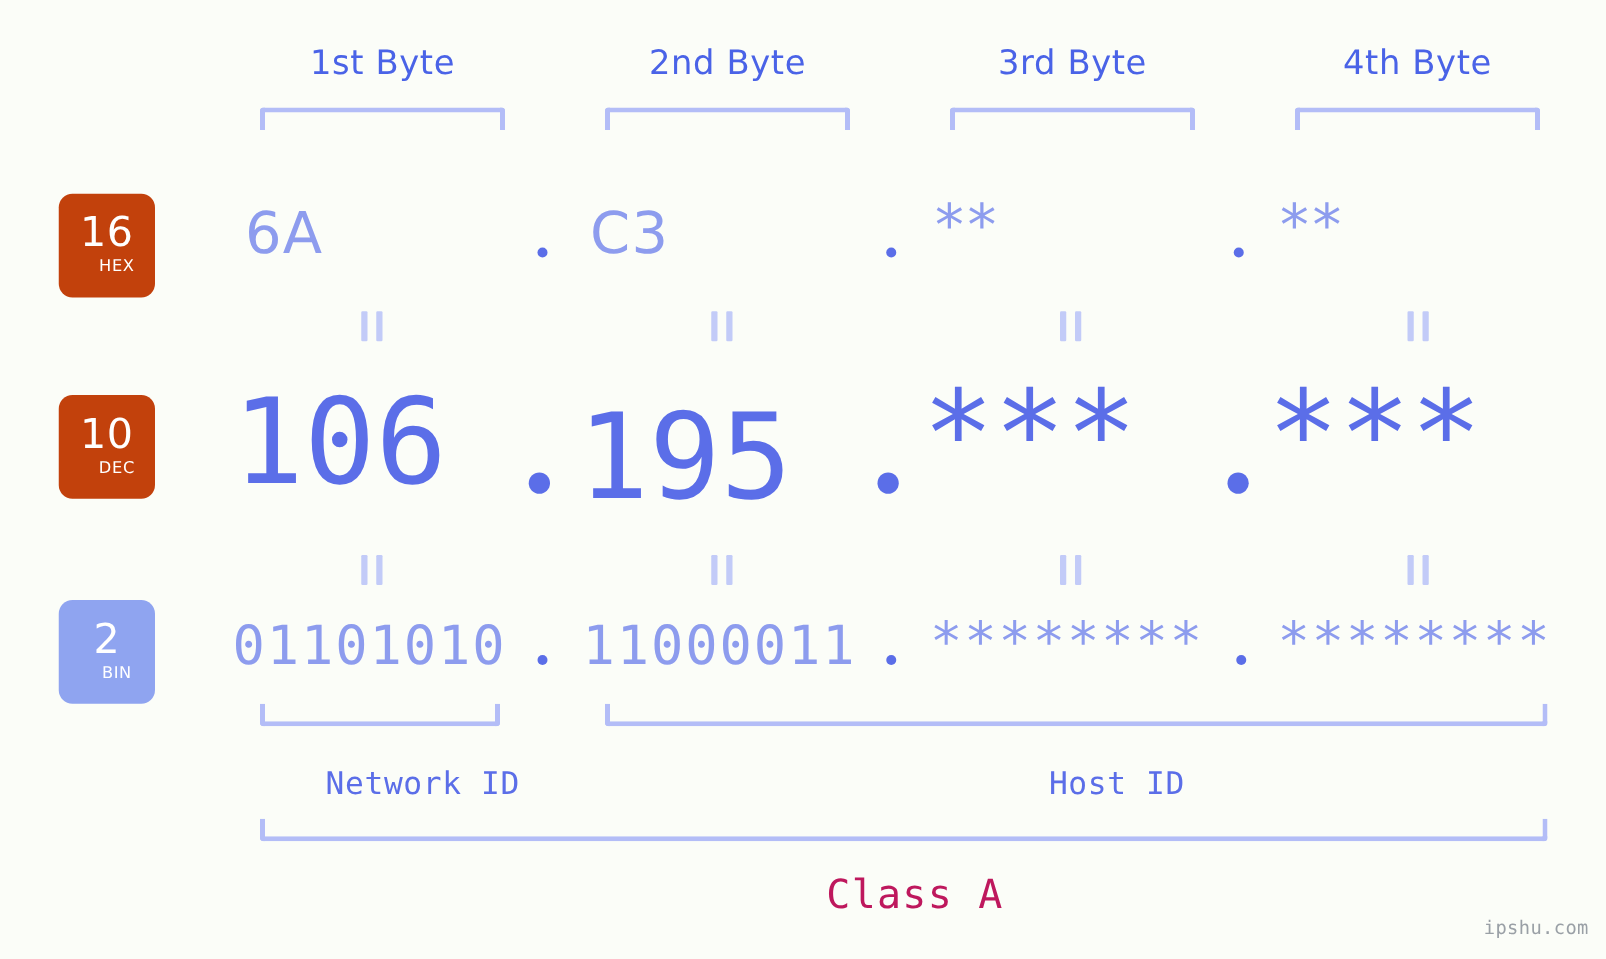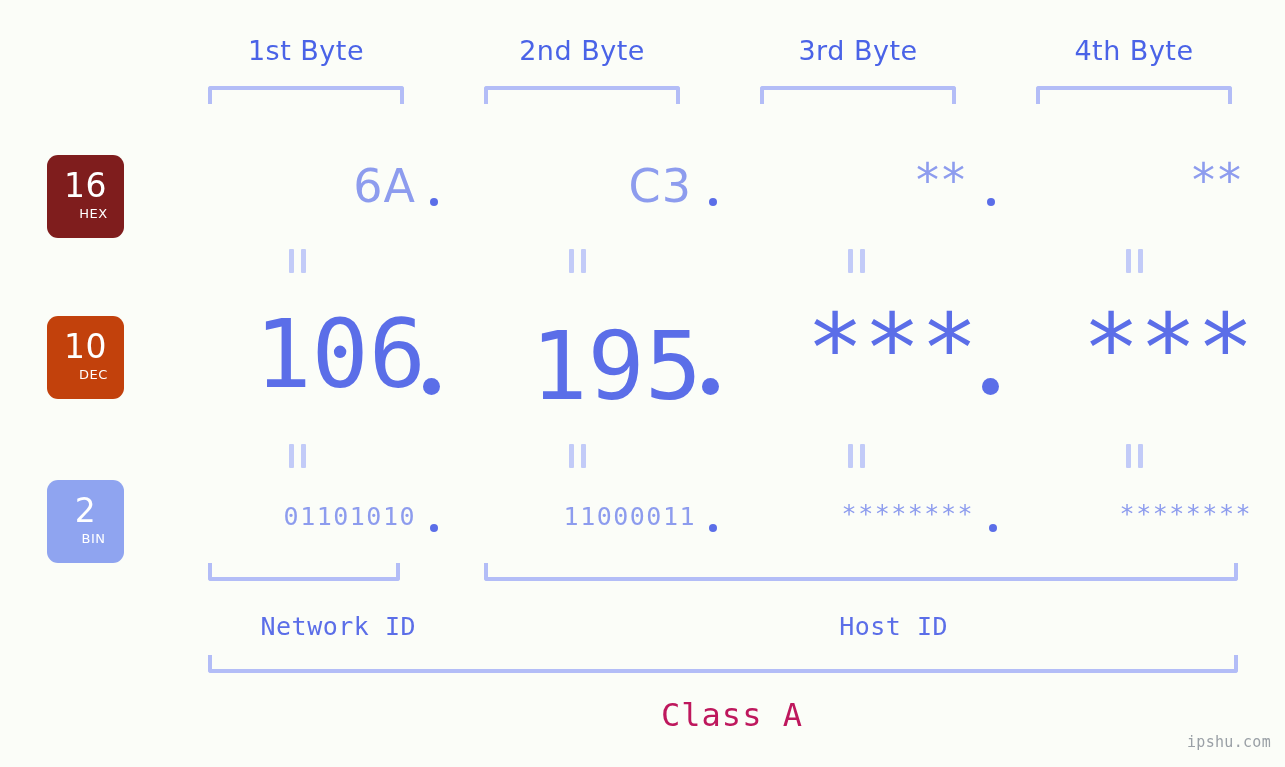--- a/index.html
+++ b/index.html
@@ -77,21 +77,21 @@
     font-size: 13px;
     line-height: 22px;
     font-weight: 400;
     letter-spacing: 0.5px;
     margin-left: 16px;
   }
 
   
   .cell {
     position: absolute;
-    text-align: right;
+    text-align: left;
   }
 
   .hex-val {
     font-family: "DejaVu Sans", sans-serif;
     font-size: 46px;
     line-height: 56px;
     color: #8d9cee;
     letter-spacing: 1px;
   }
   .hex-star {
@@ -105,21 +105,21 @@
   .dec-val {
     font-family: "DejaVu Sans Mono", monospace;
     font-size: 95px;
     line-height: 105px;
     color: #5b6ee8;
     letter-spacing: 0px;
   }
 
   .bin-val {
     font-family: "DejaVu Sans Mono", monospace;
-    font-size: 25px;
+    font-size: 43px;
     line-height: 42px;
     color: #8d9cee;
     letter-spacing: 1.5px;
   }
 
   
   .dot {
     position: absolute;
     border-radius: 50%;
     background: #5b6ee8;
@@ -181,21 +181,21 @@
   <div class="byte-label" style="left:196px;">1st Byte</div>
   <div class="byte-label" style="left:472px;">2nd Byte</div>
   <div class="byte-label" style="left:748px;">3rd Byte</div>
   <div class="byte-label" style="left:1024px;">4th Byte</div>
 
   <div class="bracket-down" style="left:208px; top:86px;  width:196px;"></div>
   <div class="bracket-down" style="left:484px; top:86px;  width:196px;"></div>
   <div class="bracket-down" style="left:760px; top:86px;  width:196px;"></div>
   <div class="bracket-down" style="left:1036px; top:86px; width:196px;"></div>
 
-  <div class="base-badge" style="top:155px; background:#7f1d1d;">
+  <div class="base-badge" style="top:155px; background:#c2410c;">
     <span class="base-num">16</span>
     <span class="base-name">HEX</span>
   </div>
 
   <div class="base-badge" style="top:316px; background:#c2410c;">
     <span class="base-num">10</span>
     <span class="base-name">DEC</span>
   </div>
 
   <div class="base-badge" style="top:480px; background:#8fa4f0;">

